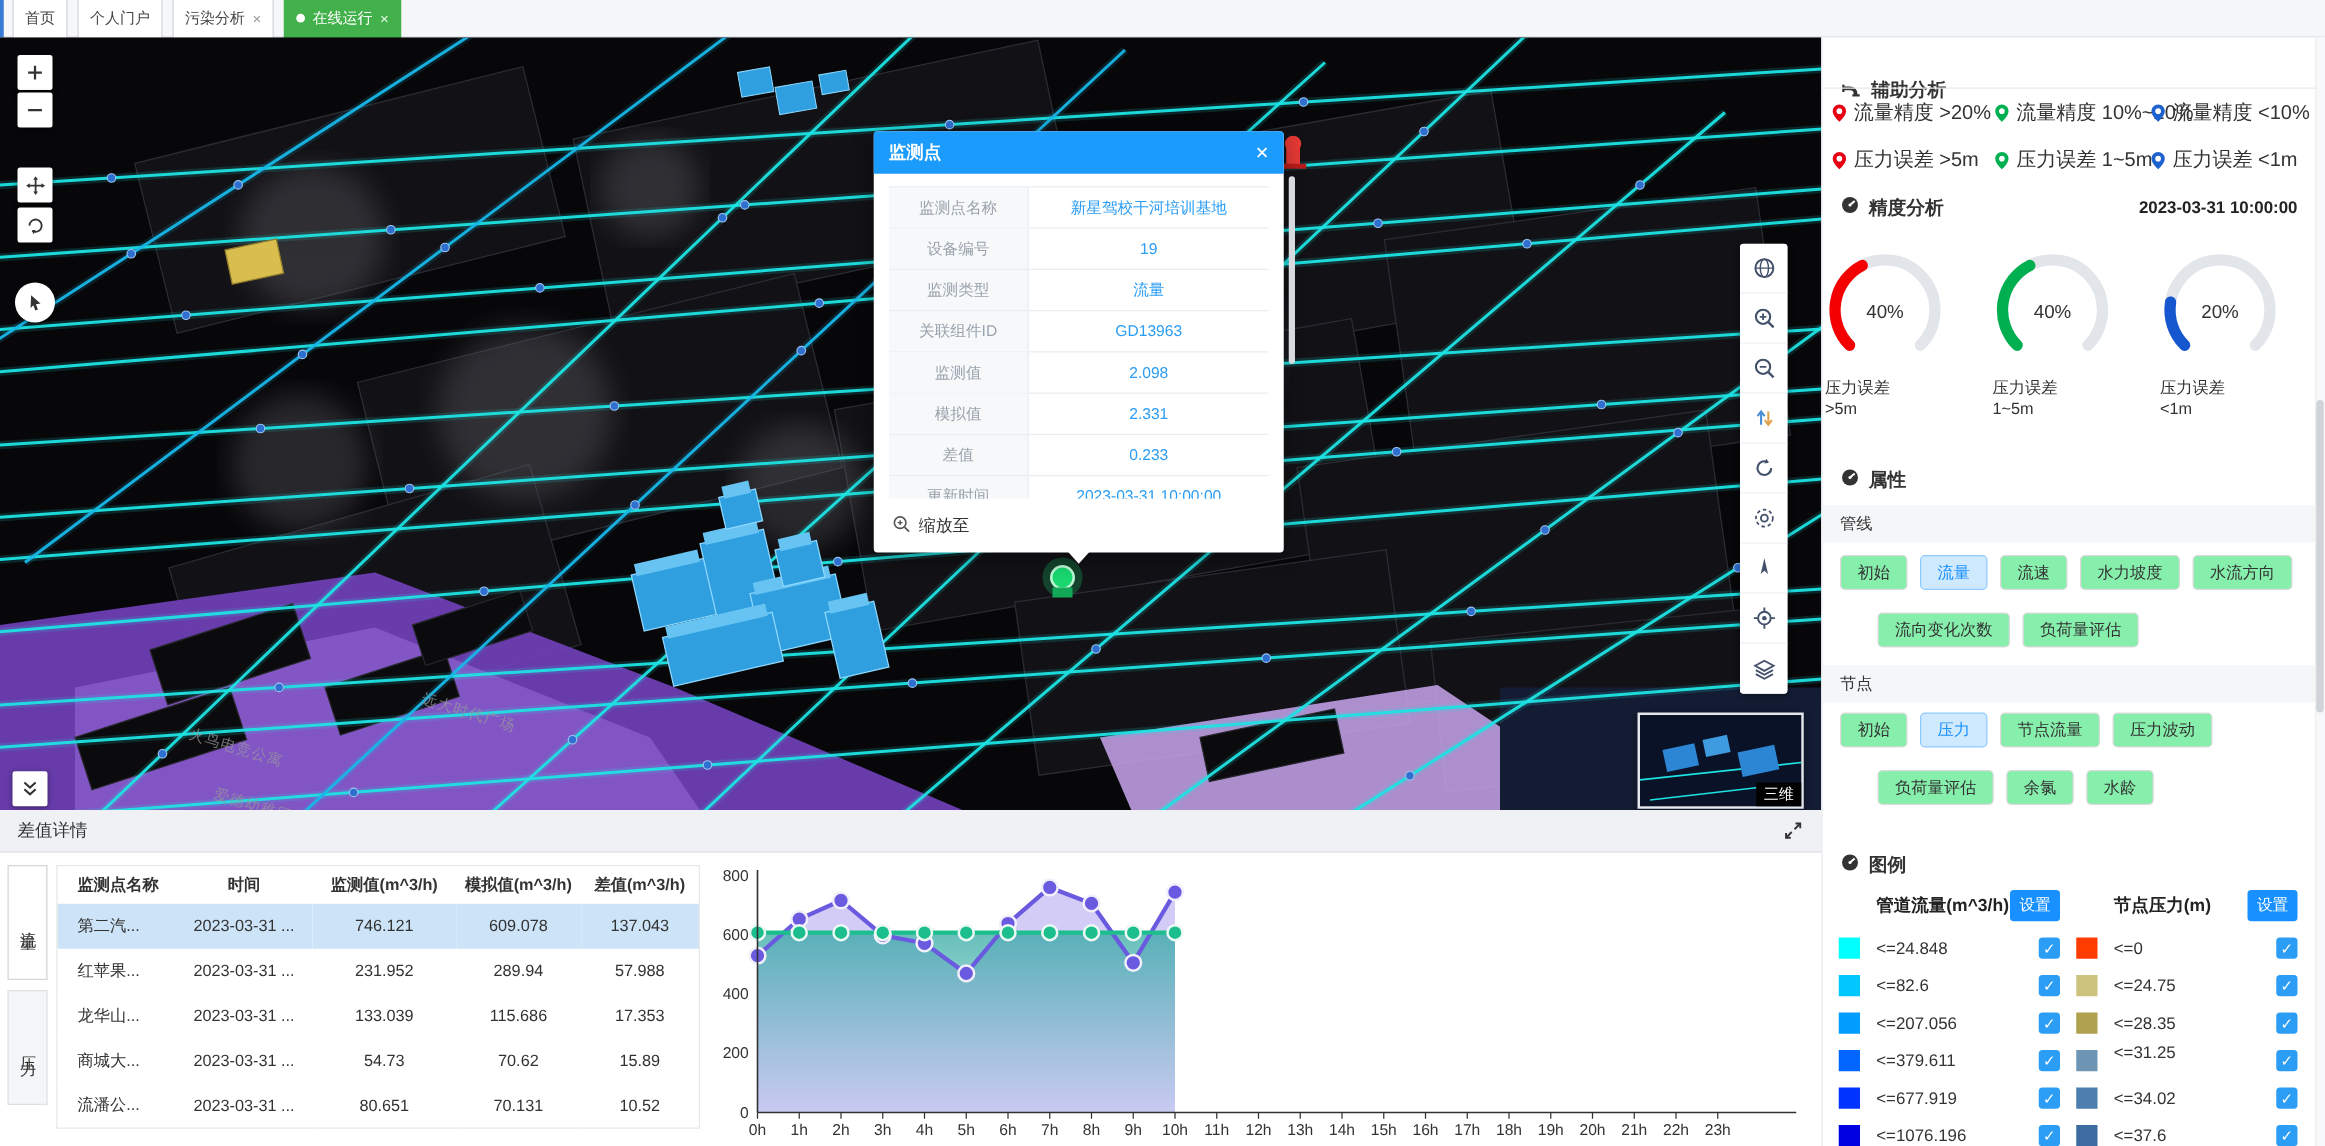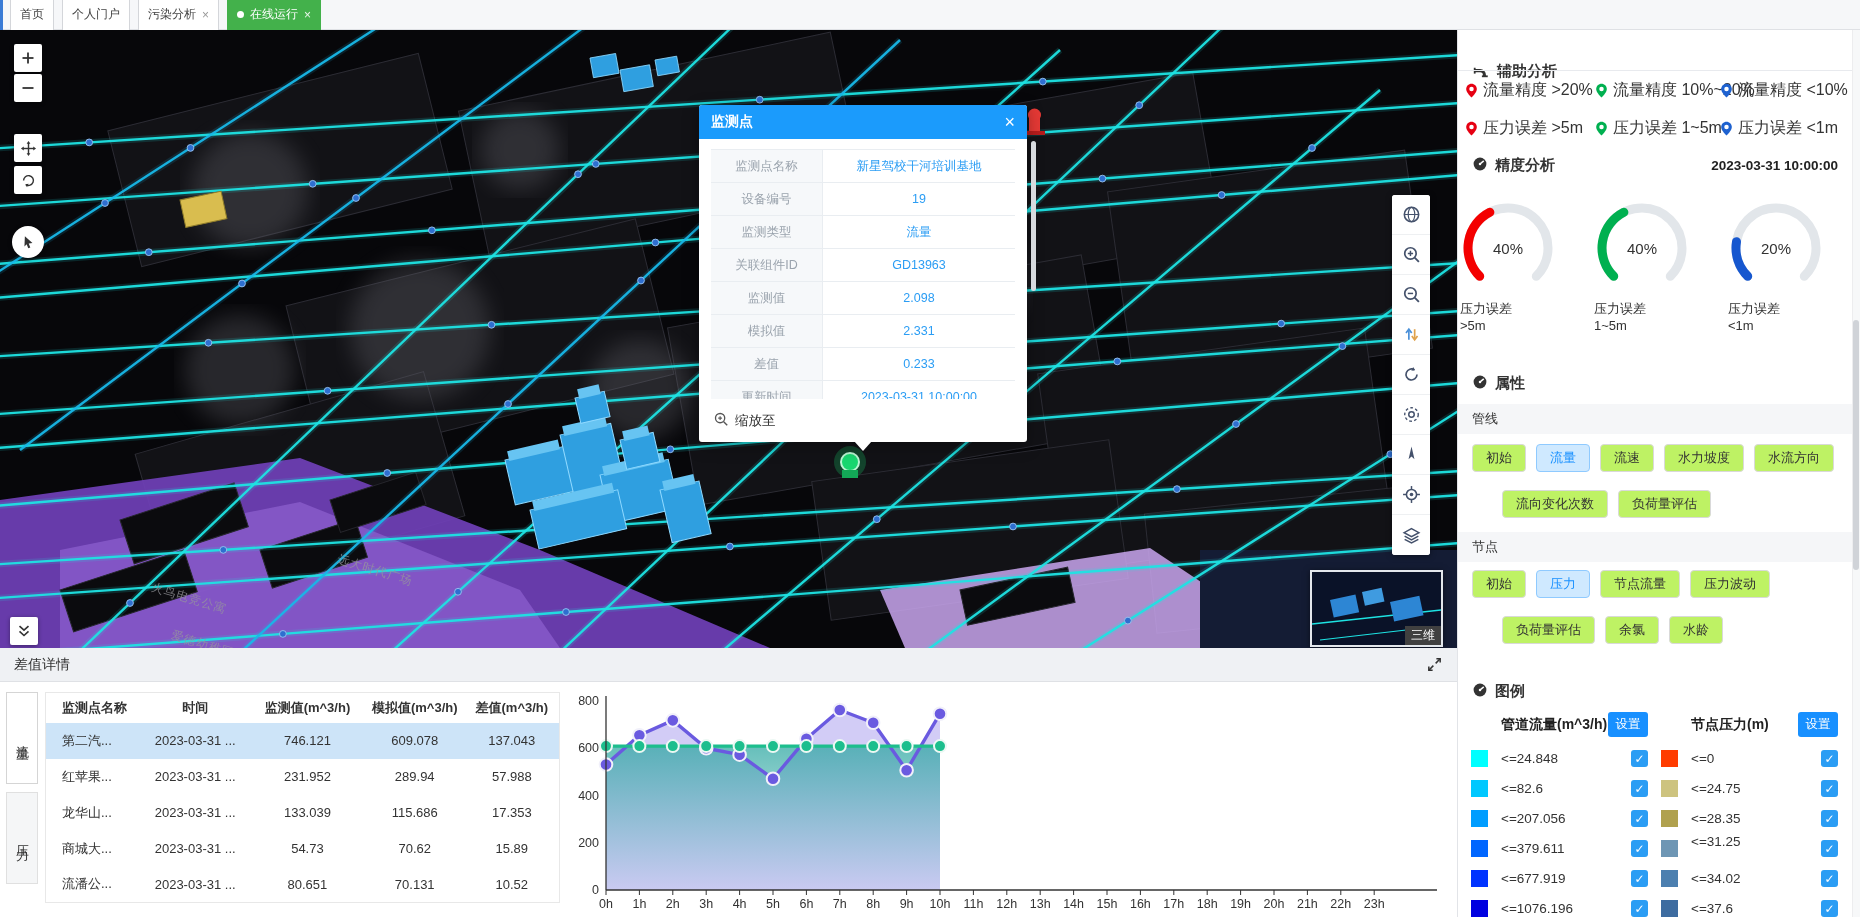--- a/index.html
+++ b/index.html
@@ -30,21 +30,21 @@
   .mapctl-round { border-radius:50%; width:32px; height:32px; }
 
   .vtoolbar { position:absolute; left:1392px; top:165px; width:38px; background:#fff; border-radius:3px;
     box-shadow:0 1px 6px rgba(0,0,0,.4); overflow:hidden; }
   .vtool-btn { width:38px; height:40px; display:flex; align-items:center; justify-content:center;
     border-bottom:1px solid #eef0f2; cursor:pointer; background:#fff; }
   .vtool-btn:last-child { border-bottom:none; }
 
   .minimap { position:absolute; left:1310px; top:540px; width:133px; height:77px; border:2px solid #e3e7ec;
     background:#0a1228; box-shadow:0 1px 6px rgba(0,0,0,.5); }
-  .minimap-badge { position:absolute; right:0; bottom:0; background:#404040; color:#fff; font-size:12px;
+  .minimap-badge { position:absolute; right:0; bottom:0; background:#000000; color:#fff; font-size:12px;
     padding:1px 6px; cursor:pointer; }
 
   .collapse-btn { position:absolute; left:10px; top:587px; width:28px; height:28px; background:#fff;
     border-radius:2px; box-shadow:0 1px 4px rgba(0,0,0,.4); display:flex; align-items:center; justify-content:center; cursor:pointer; }
 
   
   .popup { position:absolute; left:699px; top:75px; width:328px; background:#fff; border-radius:3px;
     box-shadow:0 4px 16px rgba(0,0,0,.35); z-index:5; }
   .popup:after { content:""; position:absolute; left:50%; bottom:-9px; margin-left:-9px; border-left:9px solid transparent;
     border-right:9px solid transparent; border-top:10px solid #fff; }
@@ -64,21 +64,21 @@
     border-left:1px solid #e2e4e8; overflow:hidden; }
   .sb-title { position:absolute; left:14px; display:flex; align-items:center; gap:7px; font-size:15px; font-weight:bold; color:#333; }
   .sb-divider { position:absolute; left:0; width:395px; border-top:1px solid #e8eaee; }
   .pin-item { position:absolute; display:flex; align-items:center; gap:4px; font-size:16px; color:#333; white-space:nowrap; }
   .sb-date { position:absolute; right:22px; top:128px; font-size:13.5px; font-weight:bold; color:#222; }
   .gauge-block { position:absolute; width:126px; text-align:left; }
   .gauge-cap { font-size:13px; color:#333; line-height:17px; }
   .seg-bar { position:absolute; left:0; width:395px; height:30px; background:#f5f6f8; color:#333;
     font-size:13px; display:flex; align-items:center; padding-left:14px; }
   .btn-row { position:absolute; display:flex; gap:10px; }
-  .btn { height:28px; padding:0 13px; background:#bef264; border:1px solid #d9d9d9; border-radius:4px;
+  .btn { height:28px; padding:0 13px; background:#86efac; border:1px solid #d9d9d9; border-radius:4px;
     font-size:13px; color:#333; display:inline-flex; align-items:center; cursor:pointer; white-space:nowrap; }
   .btn.active { background:#cfe9ff; border-color:#8fcaff; color:#1890ff; }
   .legend-header { position:absolute; font-size:14px; font-weight:bold; color:#222; }
   .set-btn { position:absolute; width:40px; height:25px; background:#1890ff; color:#fff; border:none; border-radius:3px;
     font-size:12.5px; cursor:pointer; }
   .legend-item-swatch { position:absolute; width:17px; height:17px; }
   .legend-item-label { position:absolute; font-size:13.5px; color:#333; }
   .chk { position:absolute; width:17px; height:17px; background:#2b9df4; border-radius:3px; color:#fff;
     font-size:12px; display:flex; align-items:center; justify-content:center; cursor:pointer; }
   .sb-scroll { position:absolute; right:0; top:0; width:8px; height:887px; background:#f7f8f9; border-left:1px solid #ededef; }

